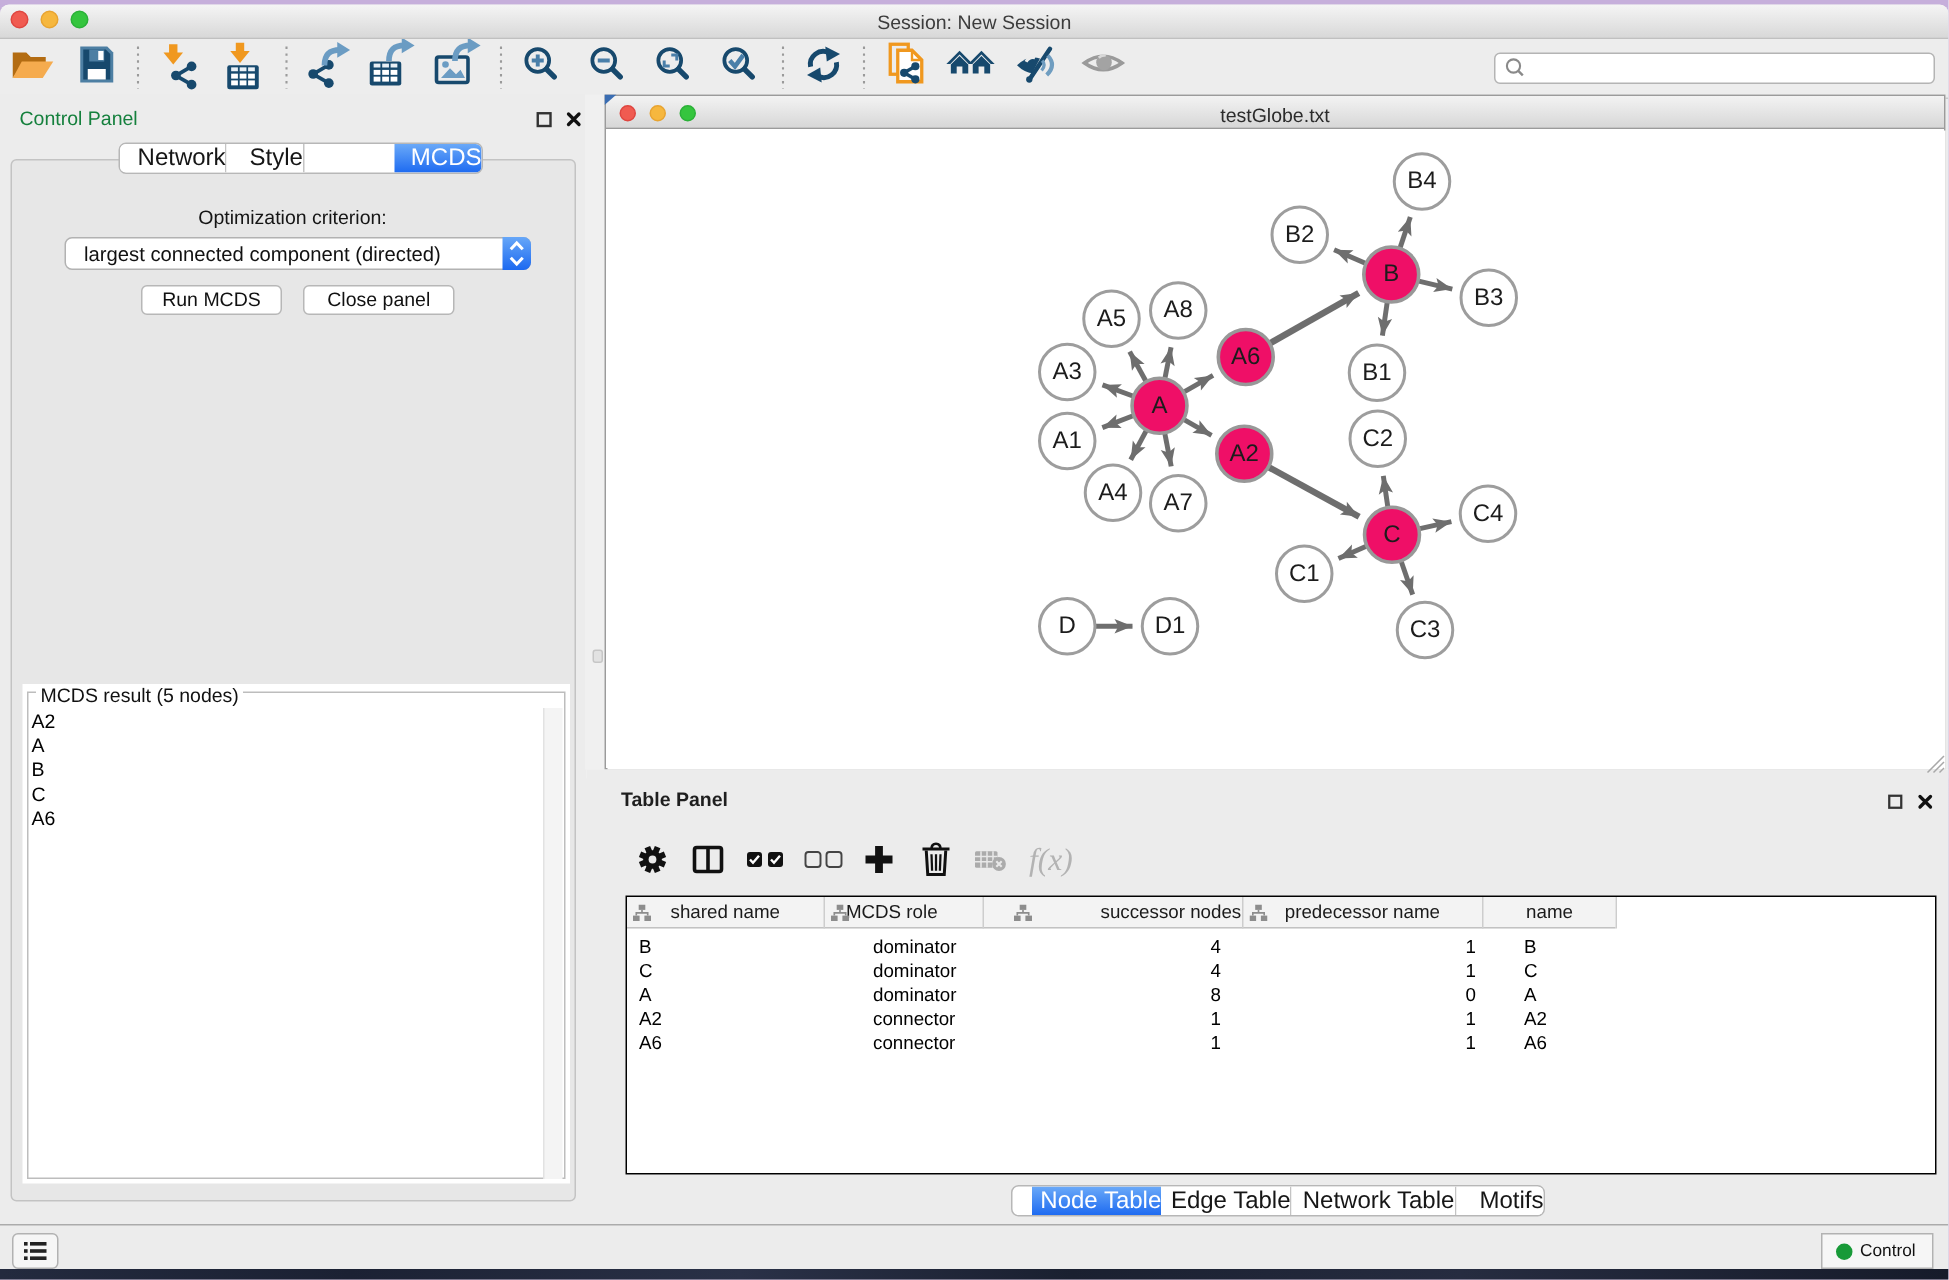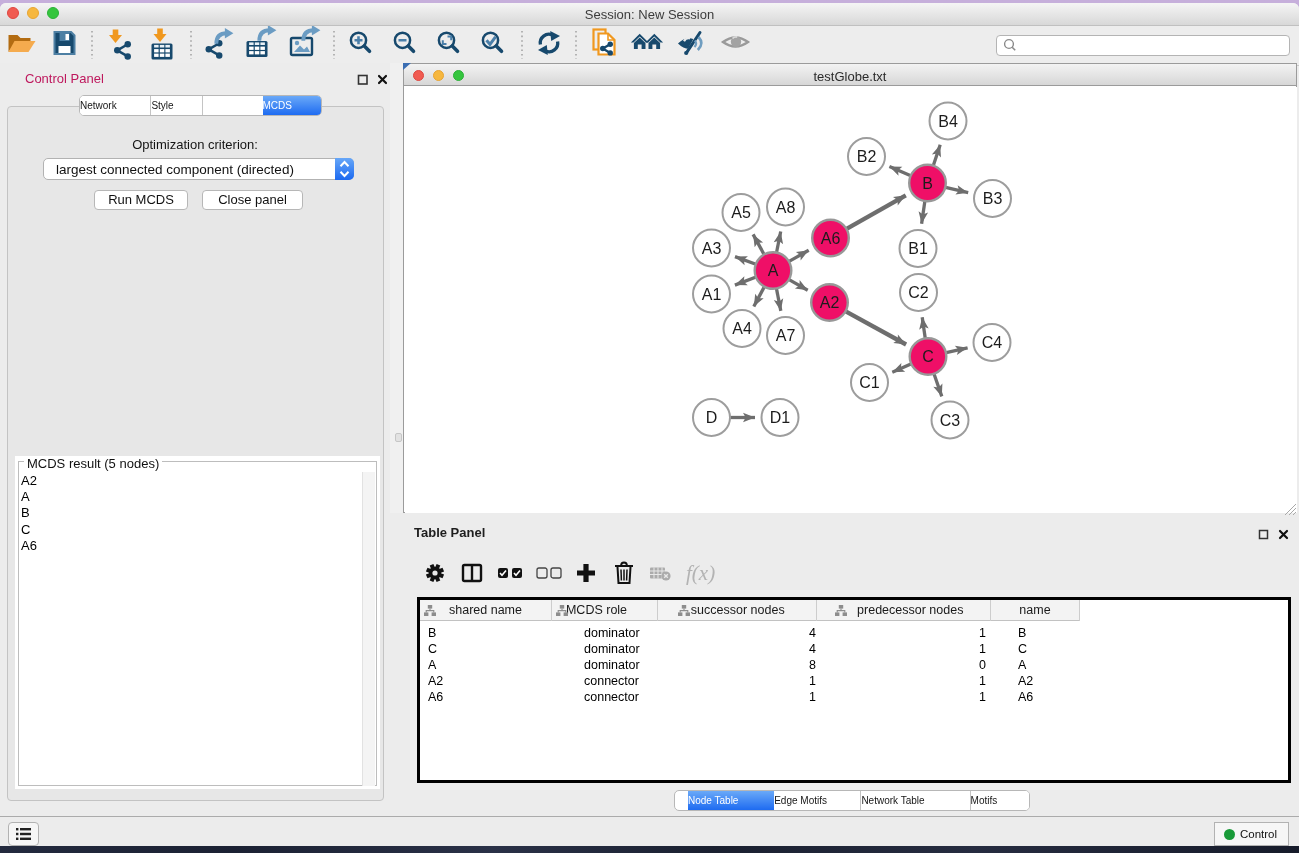--- a/index.html
+++ b/index.html
@@ -16,26 +16,26 @@
 .tl { position:absolute; border-radius:50%; }
 #title { position:absolute; left:0; right:0; top:4px; text-align:center;
   font-size:13px; color:#3c3c3c; }
 
 #toolbar { position:absolute; left:0; top:23px; width:1299px; height:40px;
   background:#ededed; border-bottom:1px solid #c9c9c9; }
 #searchbox { position:absolute; left:996px; top:9px; width:294px; height:21px;
   background:#fff; border:1px solid #b4b4b4; border-radius:4px; }
 
 #cp { position:absolute; left:0; top:60px; width:390px; height:753px; background:#ececec; }
-#cp-title { position:absolute; left:25px; top:8px; font-size:13px; color:#be185d; }
+#cp-title { position:absolute; left:13px; top:8px; font-size:13px; color:#15803d; }
 #cp-body { position:absolute; left:7px; top:43px; width:377px; height:695px;
   background:#e7e7e7; border:1px solid #c3c3c3; border-radius:4px; }
 .tabgroup { position:absolute; display:flex; height:21px; border:1px solid #b7b7b7;
   border-radius:5px; background:#fff; overflow:hidden; }
-.tabseg { font-size:10px; color:#161616; text-align:left; line-height:20px;
+.tabseg { font-size:16px; color:#161616; text-align:right; line-height:20px;
   border-right:1px solid #c4c4c4; background:#fff; }
 .tabseg:last-child { border-right:none; }
 .tabseg.sel { background:linear-gradient(#6aa9f8,#1e6bf1); color:#fff; border-right:none; }
 
 #optlabel { position:absolute; left:0; width:390px; top:73.5px; text-align:center; font-size:13px; color:#151515; }
 #dropdown { position:absolute; left:43px; top:95px; width:311px; height:22px;
   background:#fff; border:1px solid #b2b2b2; border-radius:5px; }
 #dropdown .dtext { position:absolute; left:12px; top:3px; font-size:13.5px; color:#111; }
 #dropdown .step { position:absolute; right:-1px; top:-1px; width:19px; height:22px;
   background:linear-gradient(#67a7f8,#1c69f0); border-radius:0 5px 5px 0; }
@@ -53,21 +53,21 @@
 #iframe { position:absolute; left:403px; top:60px; width:894px; height:450px;
   border:1px solid #9b9b9b; background:#fff; }
 #if-titlebar { position:absolute; left:0; top:0; right:0; height:22px;
   background:linear-gradient(#f3f3f3,#d7d7d7); border-bottom:1px solid #9b9b9b; }
 #if-title { position:absolute; left:0; right:0; top:5px; text-align:center; font-size:13px; color:#2b2b2b; }
 #graphwrap { position:absolute; left:1px; top:23px; width:892px; height:426px; background:#fff; }
 
 #tp { position:absolute; left:391px; top:510px; width:908px; height:303px; background:#ececec; }
 #tp-title { position:absolute; left:23px; top:12px; font-size:13px; color:#1e1e1e;font-weight:bold; }
 #tptable { position:absolute; left:26px; top:84px; width:874px; height:186px;
-  background:#fff; border:3px solid #000000; }
+  background:#fff; border:1px solid #000000; }
 #tphead { position:absolute; left:0; top:0; width:659px; height:21px;
   background:#f3f3f3; border-bottom:1px solid #c2c2c2; }
 .th { position:absolute; top:0; height:21px; border-right:1px solid #cdcdcd;
   font-size:12.5px; color:#1a1a1a; text-align:center; line-height:20px; }
 .trow { position:absolute; font-size:12.5px; color:#000; }
 .num { position:absolute; text-align:right; }
 
 #memorybtn { position:absolute; left:1214px; top:819px; width:75px; height:24px;
   background:#f6f6f6; border:1px solid #b2b2b2; font-size:11.5px; color:#111; }
 #listbtn { position:absolute; left:8px; top:819px; width:31px; height:24px;
@@ -443,28 +443,28 @@
             <rect x="0" y="7.4" width="4.4" height="3.6" fill="#8d8d8d"></rect>
             <rect x="7.6" y="7.4" width="4.4" height="3.6" fill="#8d8d8d"></rect>
           </svg>
           <div class="th" style="left:116px;width:122px;">MCDS role</div>
           <svg style="position:absolute;left:136px;top:5px;" width="12" height="11" viewBox="0 0 12 11">
             <rect x="3.8" y="0" width="4.4" height="3.6" fill="#8d8d8d"></rect>
             <path d="M6,3.6 V5.6 M2.2,7.4 V5.6 H9.8 V7.4" fill="none" stroke="#8d8d8d" stroke-width="1.1"></path>
             <rect x="0" y="7.4" width="4.4" height="3.6" fill="#8d8d8d"></rect>
             <rect x="7.6" y="7.4" width="4.4" height="3.6" fill="#8d8d8d"></rect>
           </svg>
-          <div class="th" style="left:240px;width:156.5px;">successor nodes</div>
+          <div class="th" style="left:254px;width:156.5px;text-align:right;">successor nodes</div>
           <svg style="position:absolute;left:258px;top:5px;" width="12" height="11" viewBox="0 0 12 11">
             <rect x="3.8" y="0" width="4.4" height="3.6" fill="#8d8d8d"></rect>
             <path d="M6,3.6 V5.6 M2.2,7.4 V5.6 H9.8 V7.4" fill="none" stroke="#8d8d8d" stroke-width="1.1"></path>
             <rect x="0" y="7.4" width="4.4" height="3.6" fill="#8d8d8d"></rect>
             <rect x="7.6" y="7.4" width="4.4" height="3.6" fill="#8d8d8d"></rect>
           </svg>
-          <div class="th" style="left:410.5px;width:160.5px;">predecessor nodes</div>
+          <div class="th" style="left:410.5px;width:160.5px;">predecessor name</div>
           <svg style="position:absolute;left:414.5px;top:5px;" width="12" height="11" viewBox="0 0 12 11">
             <rect x="3.8" y="0" width="4.4" height="3.6" fill="#8d8d8d"></rect>
             <path d="M6,3.6 V5.6 M2.2,7.4 V5.6 H9.8 V7.4" fill="none" stroke="#8d8d8d" stroke-width="1.1"></path>
             <rect x="0" y="7.4" width="4.4" height="3.6" fill="#8d8d8d"></rect>
             <rect x="7.6" y="7.4" width="4.4" height="3.6" fill="#8d8d8d"></rect>
           </svg>
           <div class="th" style="left:571px;width:89px;">name</div>
       </div>
       <div class="trow" style="left:8px;top:25.5px;">B</div>
         <div class="trow" style="left:164px;top:25.5px;">dominator</div>
@@ -487,21 +487,21 @@
         <div class="trow num" style="left:466px;top:73.5px;width:100px;">1</div>
         <div class="trow" style="left:598px;top:73.5px;">A2</div>
         <div class="trow" style="left:8px;top:89.5px;">A6</div>
         <div class="trow" style="left:164px;top:89.5px;">connector</div>
         <div class="trow num" style="left:296px;top:89.5px;width:100px;">1</div>
         <div class="trow num" style="left:466px;top:89.5px;width:100px;">1</div>
         <div class="trow" style="left:598px;top:89.5px;">A6</div>
     </div>
     <div class="tabgroup" style="left:283px;top:277px;width:356px;">
         <div class="tabseg sel" style="width:90px;margin-left:13px;">Node Table</div>
-        <div class="tabseg" style="width:91px;">Edge Motifs</div>
+        <div class="tabseg" style="width:91px;">Edge Table</div>
         <div class="tabseg" style="width:114px;">Network Table</div>
         <div class="tabseg" style="width:61px;">Motifs</div>
       </div>
   </div>
   <div id="statusbar"></div>
   <div id="listbtn"><svg width="29" height="22" viewBox="0 0 29 22">
         <g fill="#222">
           <rect x="7" y="5" width="2.4" height="2.4"></rect>
           <rect x="11" y="5" width="11" height="2.4"></rect>
           <rect x="7" y="9.8" width="2.4" height="2.4"></rect>

